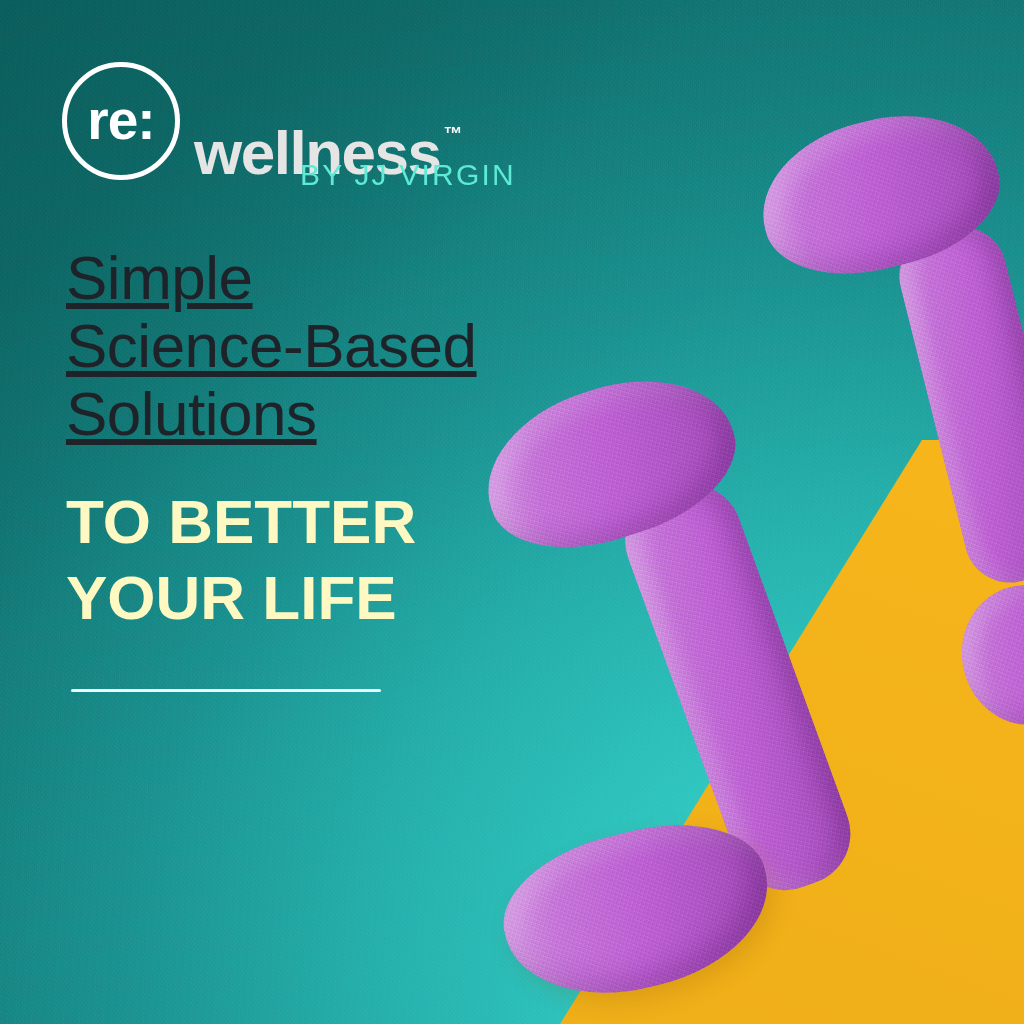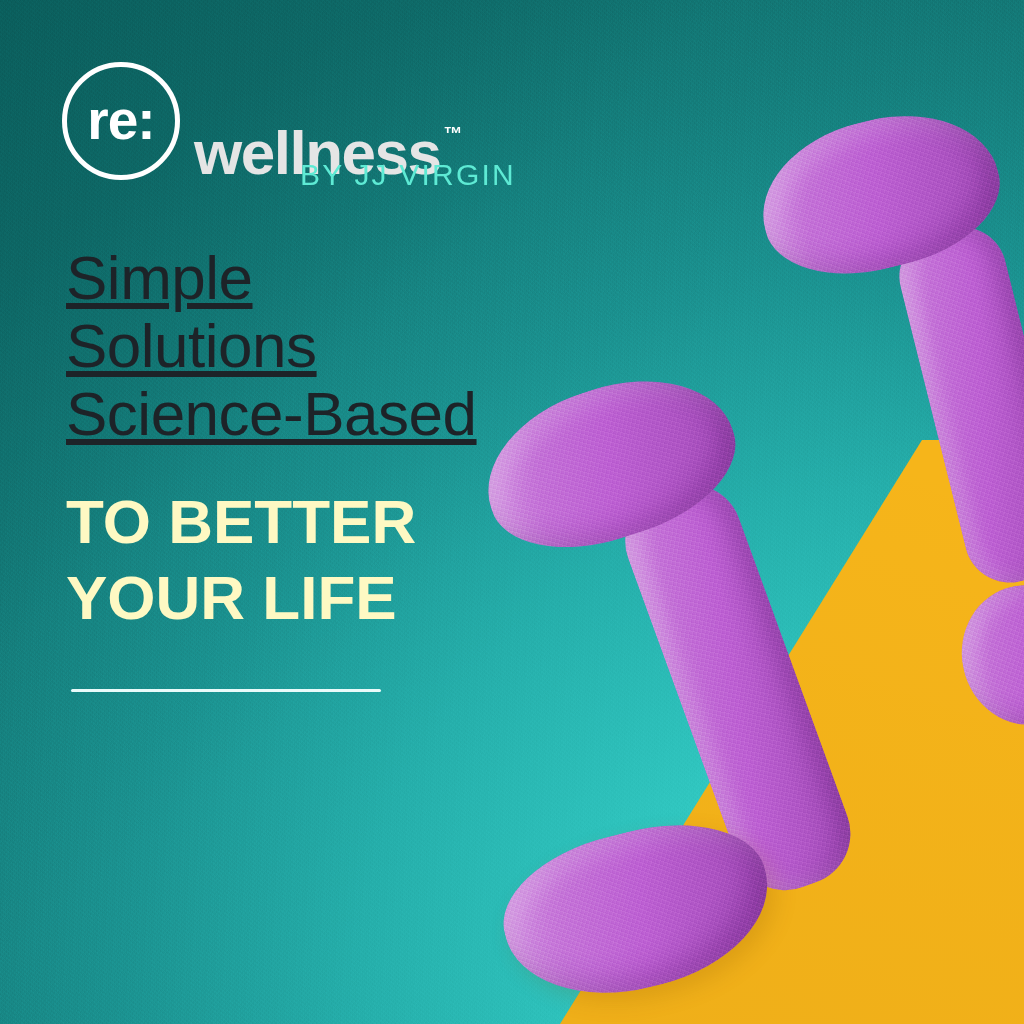--- a/index.html
+++ b/index.html
@@ -242,22 +242,22 @@
       <div class="wellness-wrap">
         <span class="wellness">wellness</span>
         <span class="tm">™</span>
       </div>
     </div>
 
     <div class="byline">BY JJ VIRGIN</div>
 
     <div class="headline">
       <span class="ln">Simple</span>
+      <span class="ln">Science-Based</span>
       <span class="ln">Solutions</span>
-      <span class="ln">Science-Based</span>
     </div>
 
     <div class="subhead">
       <span class="ln">TO BETTER</span>
       <span class="ln">YOUR LIFE</span>
     </div>
 
     <div class="divider"></div>
 
 

